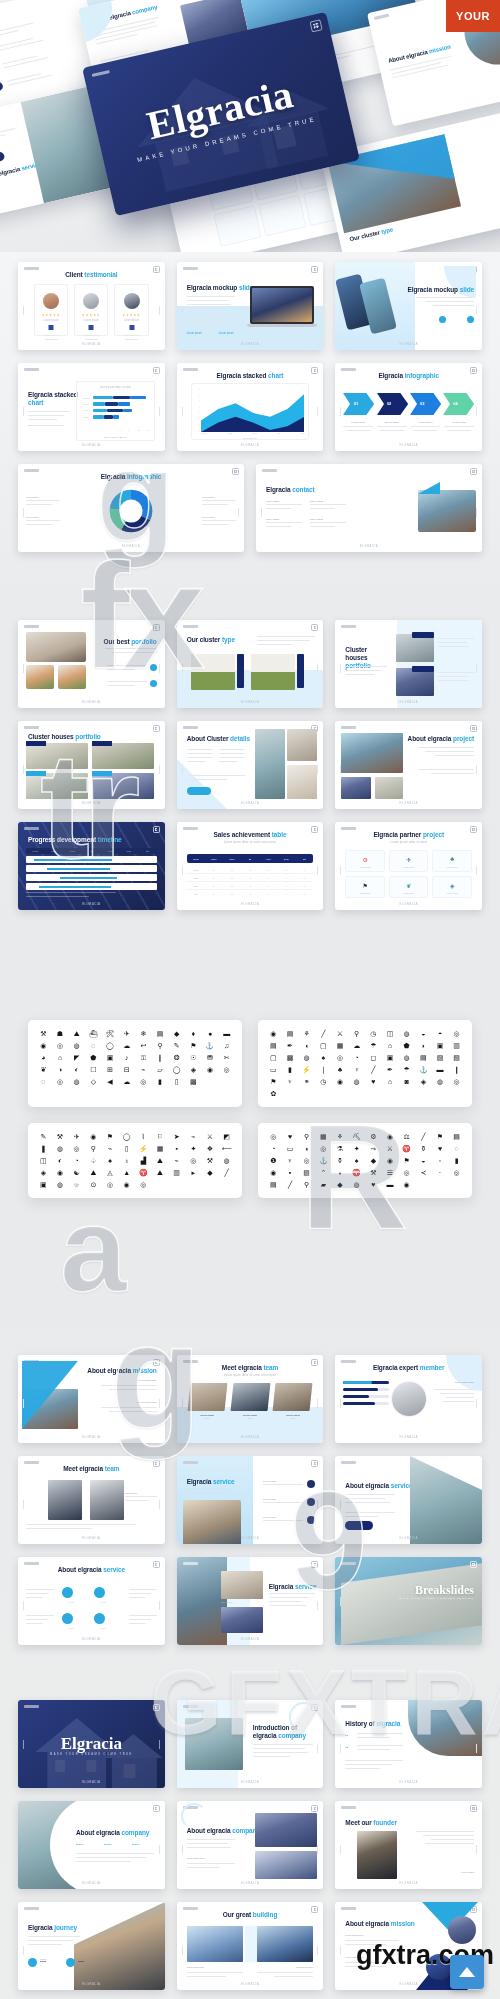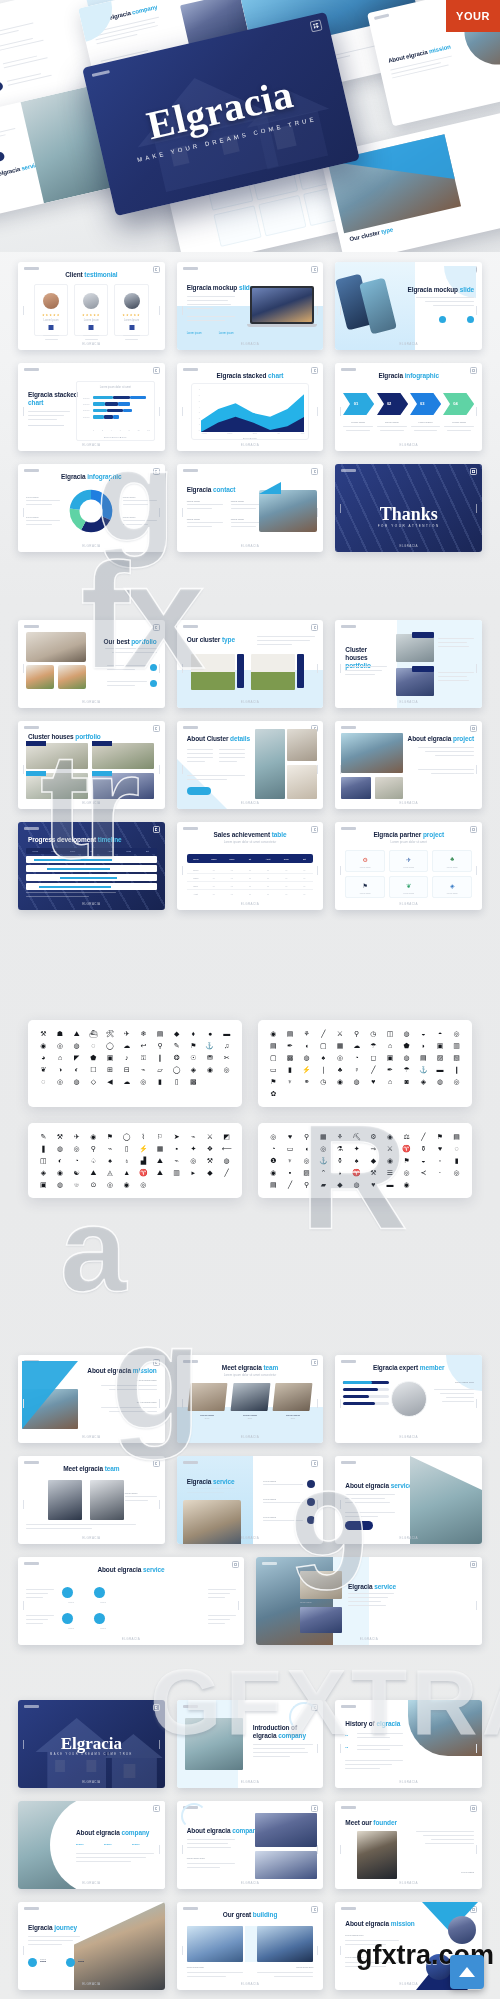--- a/index.html
+++ b/index.html
@@ -573,31 +573,20 @@
           <i class="ln" style="margin-top:2px"></i>
           <i class="ln" style="width:70%"></i>
         </div>
       <div class="photo ph-pier" style="right:6px;top:26px;width:58px;height:42px;border-radius:2px"></div>
       <div style="position:absolute;right:42px;top:18px;width:0;height:0;border-right:22px solid #2aa9e0;border-top:12px solid transparent"></div>
       <div class="s-pagL"></div>
         <div class="s-pagR"></div>
       <div class="s-foot">ELGRACIA</div>
     </div>
 
-    <div class="slide" style="background:linear-gradient(140deg,#2c3f86,#1a2656)">
-      <div style="position:absolute;inset:0;opacity:.18;background:
-        repeating-linear-gradient(65deg,#8fa3da 0 2px,transparent 2px 14px)"></div>
-      <div style="position:absolute;left:6px;top:5px;width:15px;height:3px;background:rgba(255,255,255,.5);border-radius:1px"></div>
-      <div class="s-badge w"></div>
-      <div style="position:absolute;left:0;right:0;top:40px;text-align:center;color:#fff;font-family:'Liberation Serif',serif;font-size:18px;font-weight:bold">Thanks</div>
-      <div style="position:absolute;left:0;right:0;top:60px;text-align:center;color:rgba(255,255,255,.8);font-size:3px;letter-spacing:1.6px">FOR YOUR ATTENTION</div>
-      <div style="position:absolute;left:5px;top:46%;width:1px;height:9px;background:rgba(255,255,255,.5)"></div>
-      <div style="position:absolute;right:5px;top:46%;width:1px;height:9px;background:rgba(255,255,255,.5)"></div>
-      <div class="s-foot w">ELGRACIA</div>
-    </div>
   </div>
 </div>
 
 <div class="gridband" id="gridB" style="top:620px">
 
   <div class="row">
     <div class="slide">
       <div class="s-logo"></div>
         <div class="s-badge"></div>
       <div class="s-ttl left" style="left:auto;right:8px;text-align:right;top:18px"><span>Our best</span> <em>portfolio</em></div>
@@ -1333,20 +1322,28 @@
       <div class="lnbox" style="left:92px;top:36px;width:46px">
           <i class="ln"></i>
           <i class="ln" style="width:88%"></i>
           <i class="ln" style="width:72%"></i>
           <i class="ln" style="width:82%"></i>
         </div>
       <div class="s-pagR"></div>
       <div class="s-foot">ELGRACIA</div>
     </div>
 
+    <div class="slide" style="background:linear-gradient(160deg,#8fc8e0 0%,#6ba8c6 45%,#c9d2cd 100%)">
+      <div style="position:absolute;left:6px;bottom:0;right:-4px;height:62px;background:linear-gradient(160deg,#dfe3de,#a8b1ac);transform:skewY(-8deg);transform-origin:left bottom"></div>
+      <div style="position:absolute;left:6px;top:5px;width:15px;height:3px;background:rgba(255,255,255,.7);border-radius:1px"></div>
+      <div class="s-badge w"></div>
+      <div style="position:absolute;left:0;right:8px;top:26px;text-align:right;color:#fff;font-family:'Liberation Serif',serif;font-size:12px;font-weight:bold;text-shadow:0 1px 3px rgba(0,0,0,.2)">Breakslides</div>
+      <div style="position:absolute;left:0;right:8px;top:40px;text-align:right;color:rgba(255,255,255,.9);font-size:2.4px;letter-spacing:.9px">LET'S TAKE A LOOK ANOTHER SECTION</div>
+      <div style="position:absolute;left:5px;top:46%;width:1px;height:9px;background:rgba(255,255,255,.6)"></div>
+    </div>
   </div>
 </div>
 
 <div class="gridband" id="gridD" style="top:1700px">
 
   <div class="row">
     <div class="slide" style="background:linear-gradient(140deg,#2b3e84,#172350)">
       <div style="position:absolute;inset:0;opacity:.22;">
         <svg viewBox="0 0 150 88" preserveAspectRatio="none" style="width:100%;height:100%">
           <polygon points="18,52 60,18 102,52" fill="#8fa3da"></polygon>

